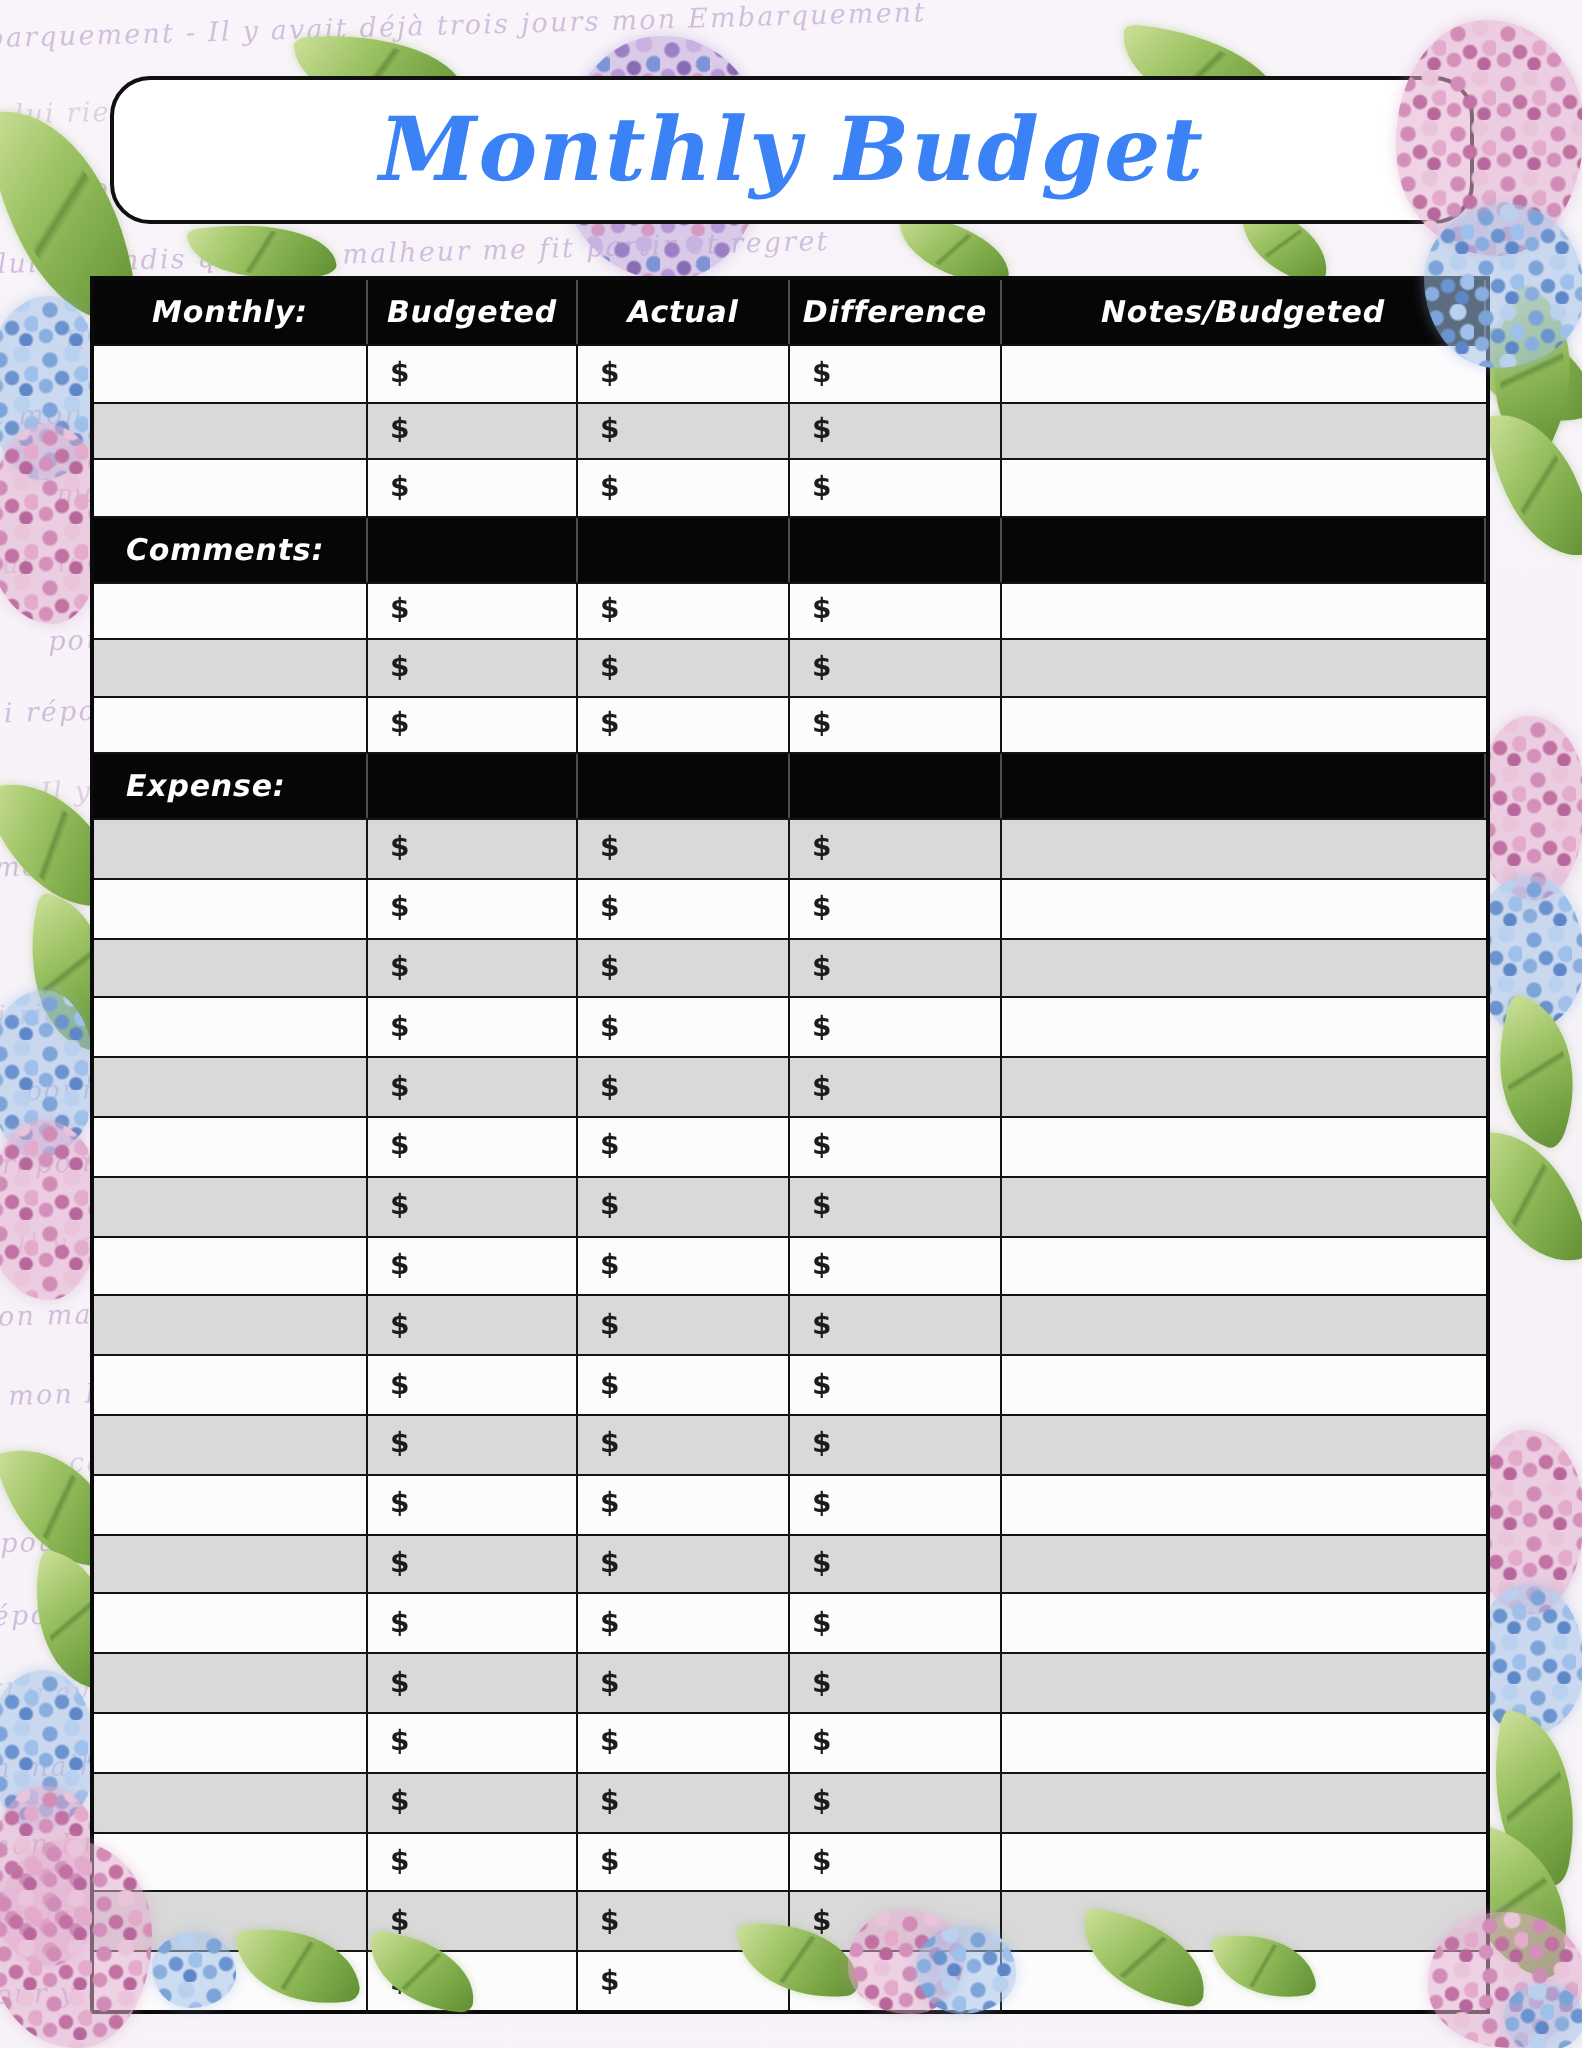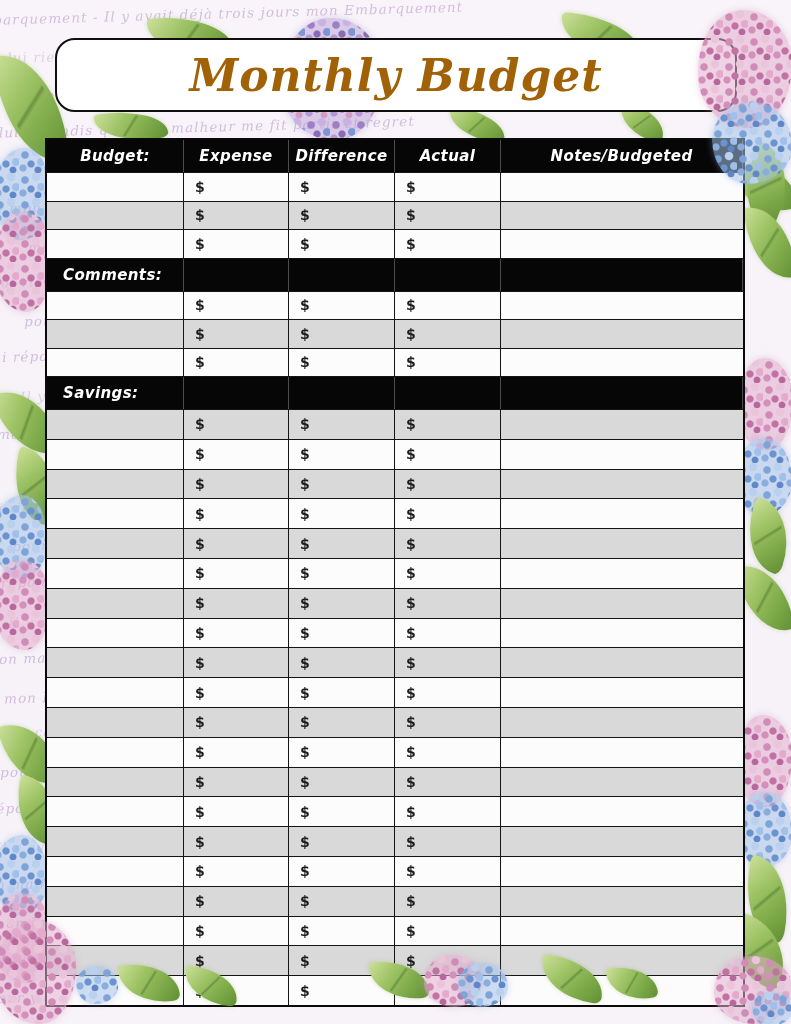--- a/index.html
+++ b/index.html
@@ -70,21 +70,21 @@
   }
   
   .title-box{
     position:absolute;left:55px;top:38px;width:682px;height:74px;
     background:#ffffff;border:2.5px solid #101010;border-radius:20px;
     z-index:3;box-sizing:border-box;
     display:flex;align-items:center;justify-content:center;
   }
   .title-text{
     font-family:"DejaVu Serif", serif;font-style:italic;font-weight:bold;
-    font-size:44px;color:#a16207;letter-spacing:1px;
+    font-size:44px;color:#3b82f6;letter-spacing:1px;
   }
   
   .budget-table{
     position:absolute;left:45px;top:138px;width:700px;z-index:2;
     border:2px solid #0a0a0a;box-sizing:border-box;background:#fdfcfd;
   }
   .trow{
     display:grid;grid-template-columns:137px 105px 106px 106px 1fr;
     border-bottom:1px solid #141414;
   }
@@ -189,30 +189,30 @@
     <div class="bloom blue" style="left: 752px; top: 992px; width: 40px; height: 34px; z-index: 4; transform: rotate(0deg);"></div>
   </div>
 
 <div class="title-box">
   <div class="title-text">Monthly Budget</div>
 </div>
 
 <div class="budget-table" id="budget-table">
     <div class="trow bar">
       <div class="tcell center">
-        <span class="head-label">Budget:</span>
+        <span class="head-label">Monthly:</span>
       </div>
       <div class="tcell center">
-        <span class="head-label">Expense</span>
+        <span class="head-label">Budgeted</span>
+      </div>
+      <div class="tcell center">
+        <span class="head-label">Actual</span>
       </div>
       <div class="tcell center">
         <span class="head-label">Difference</span>
-      </div>
-      <div class="tcell center">
-        <span class="head-label">Actual</span>
       </div>
       <div class="tcell center">
         <span class="head-label">Notes/Budgeted</span>
       </div>
     </div>
     <div class="trow data r-sm white">
       <div class="tcell"></div>
       <div class="tcell">
         <span class="dollar">$</span>
       </div>
@@ -293,21 +293,21 @@
       <div class="tcell">
         <span class="dollar">$</span>
       </div>
       <div class="tcell">
         <span class="dollar">$</span>
       </div>
       <div class="tcell"></div>
     </div>
     <div class="trow bar">
       <div class="tcell bar-label-cell">
-        <span class="bar-label">Savings:</span>
+        <span class="bar-label">Expense:</span>
       </div>
       <div class="tcell"></div>
       <div class="tcell"></div>
       <div class="tcell"></div>
       <div class="tcell"></div>
     </div>
     <div class="trow data r-lg gray">
       <div class="tcell"></div>
       <div class="tcell">
         <span class="dollar">$</span>

